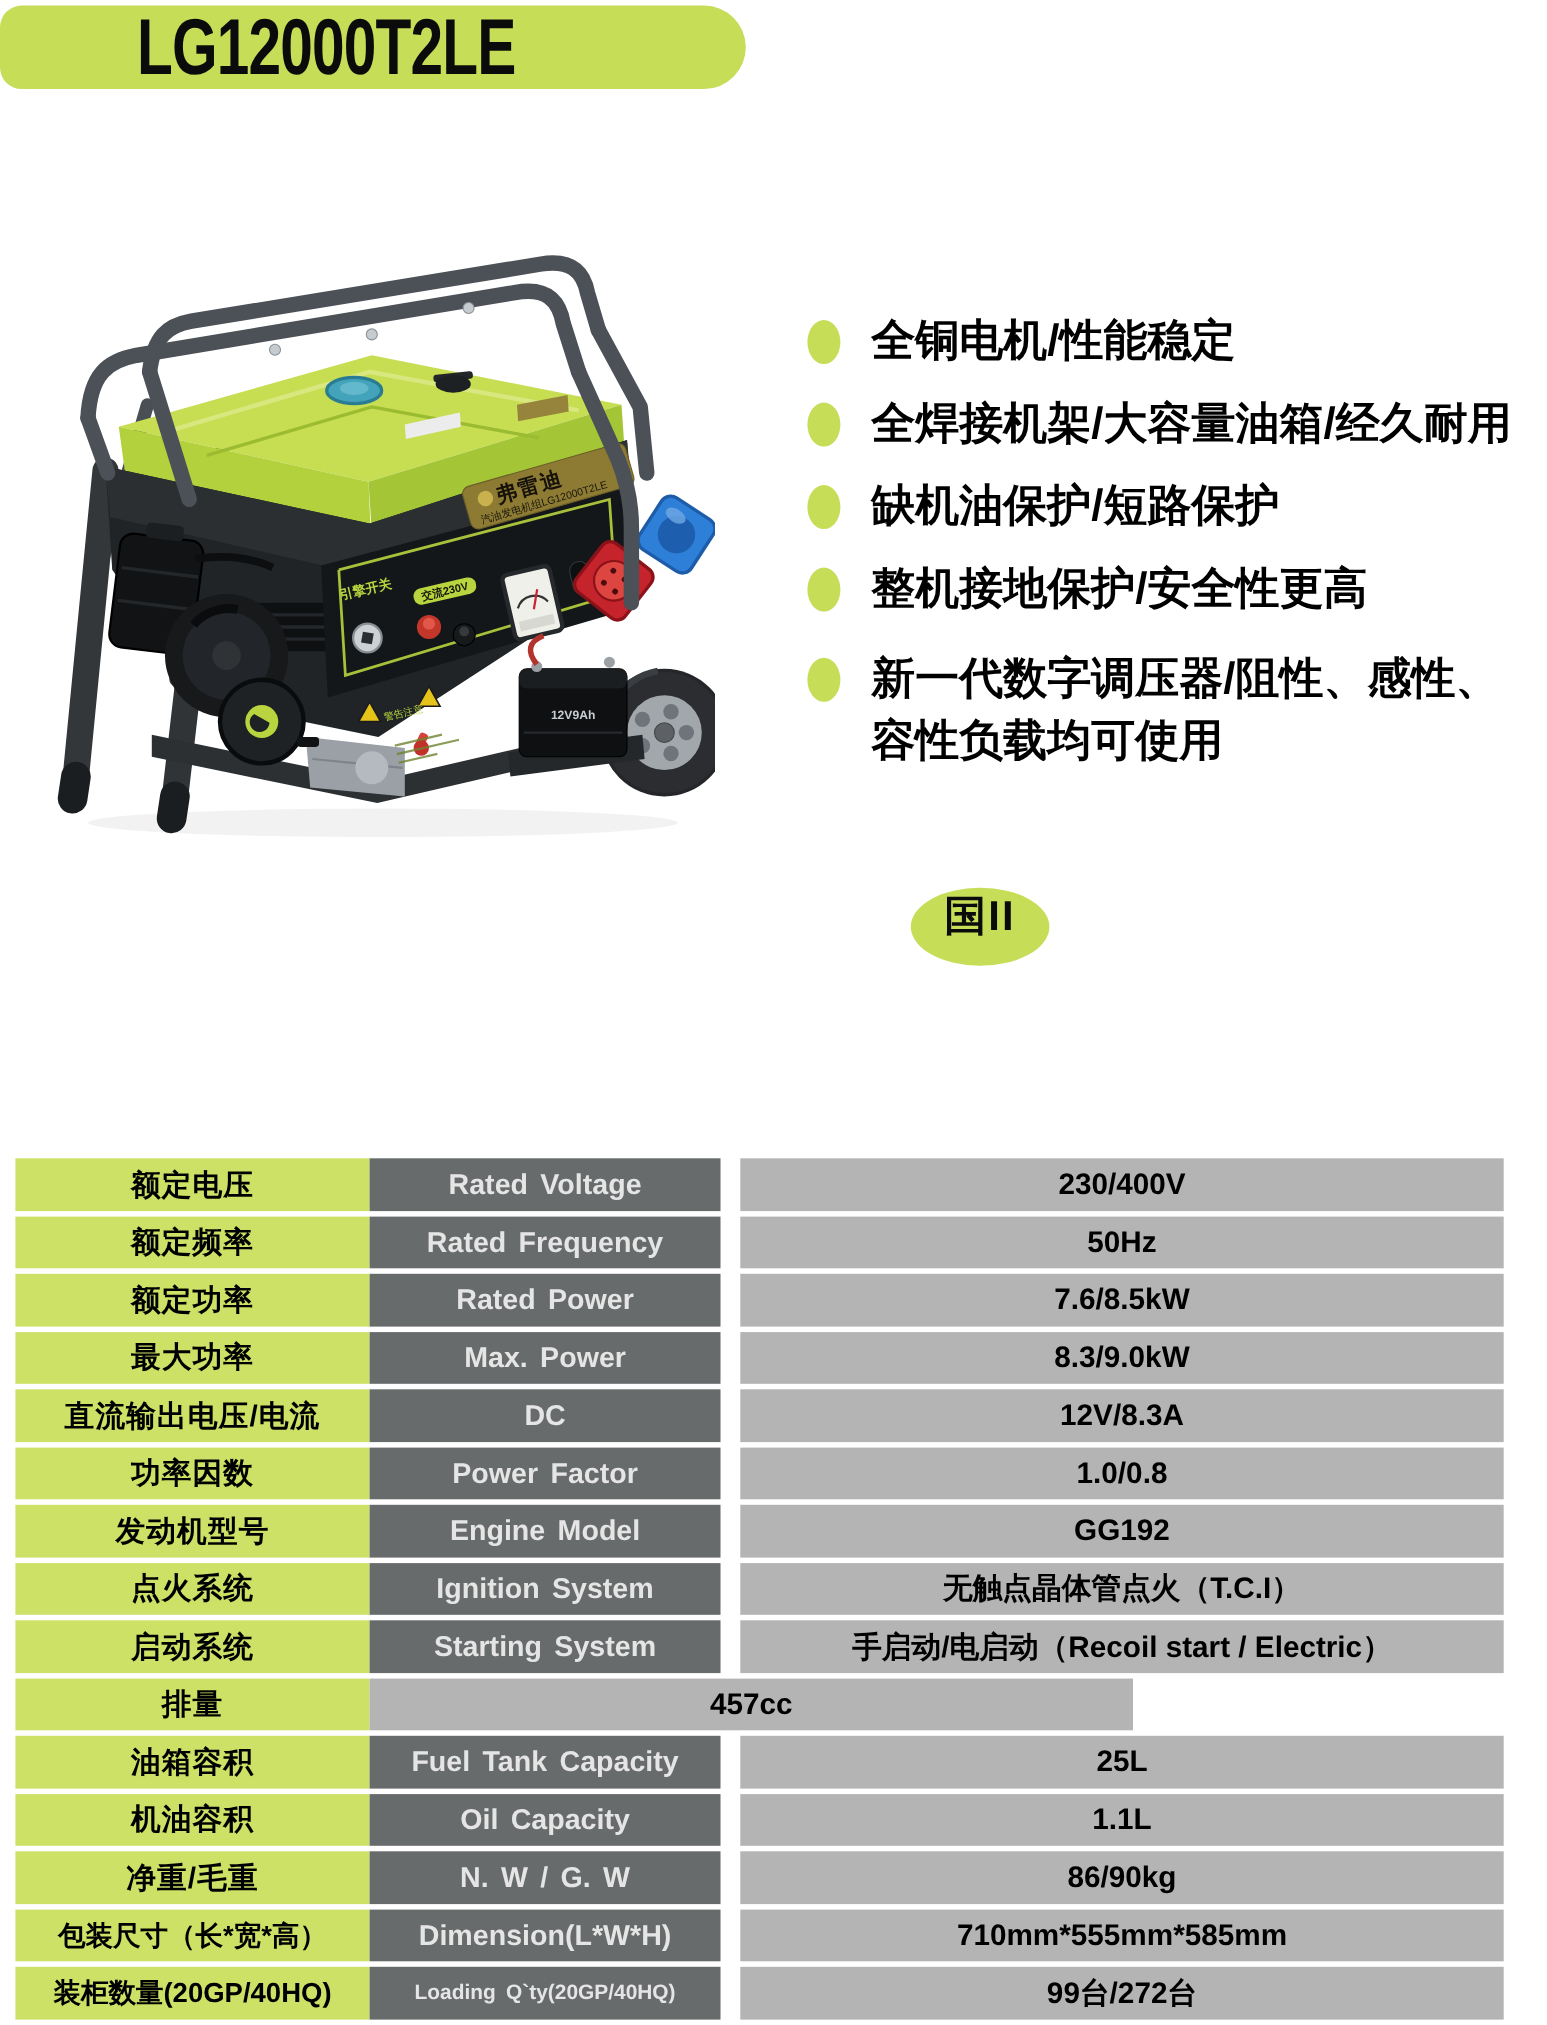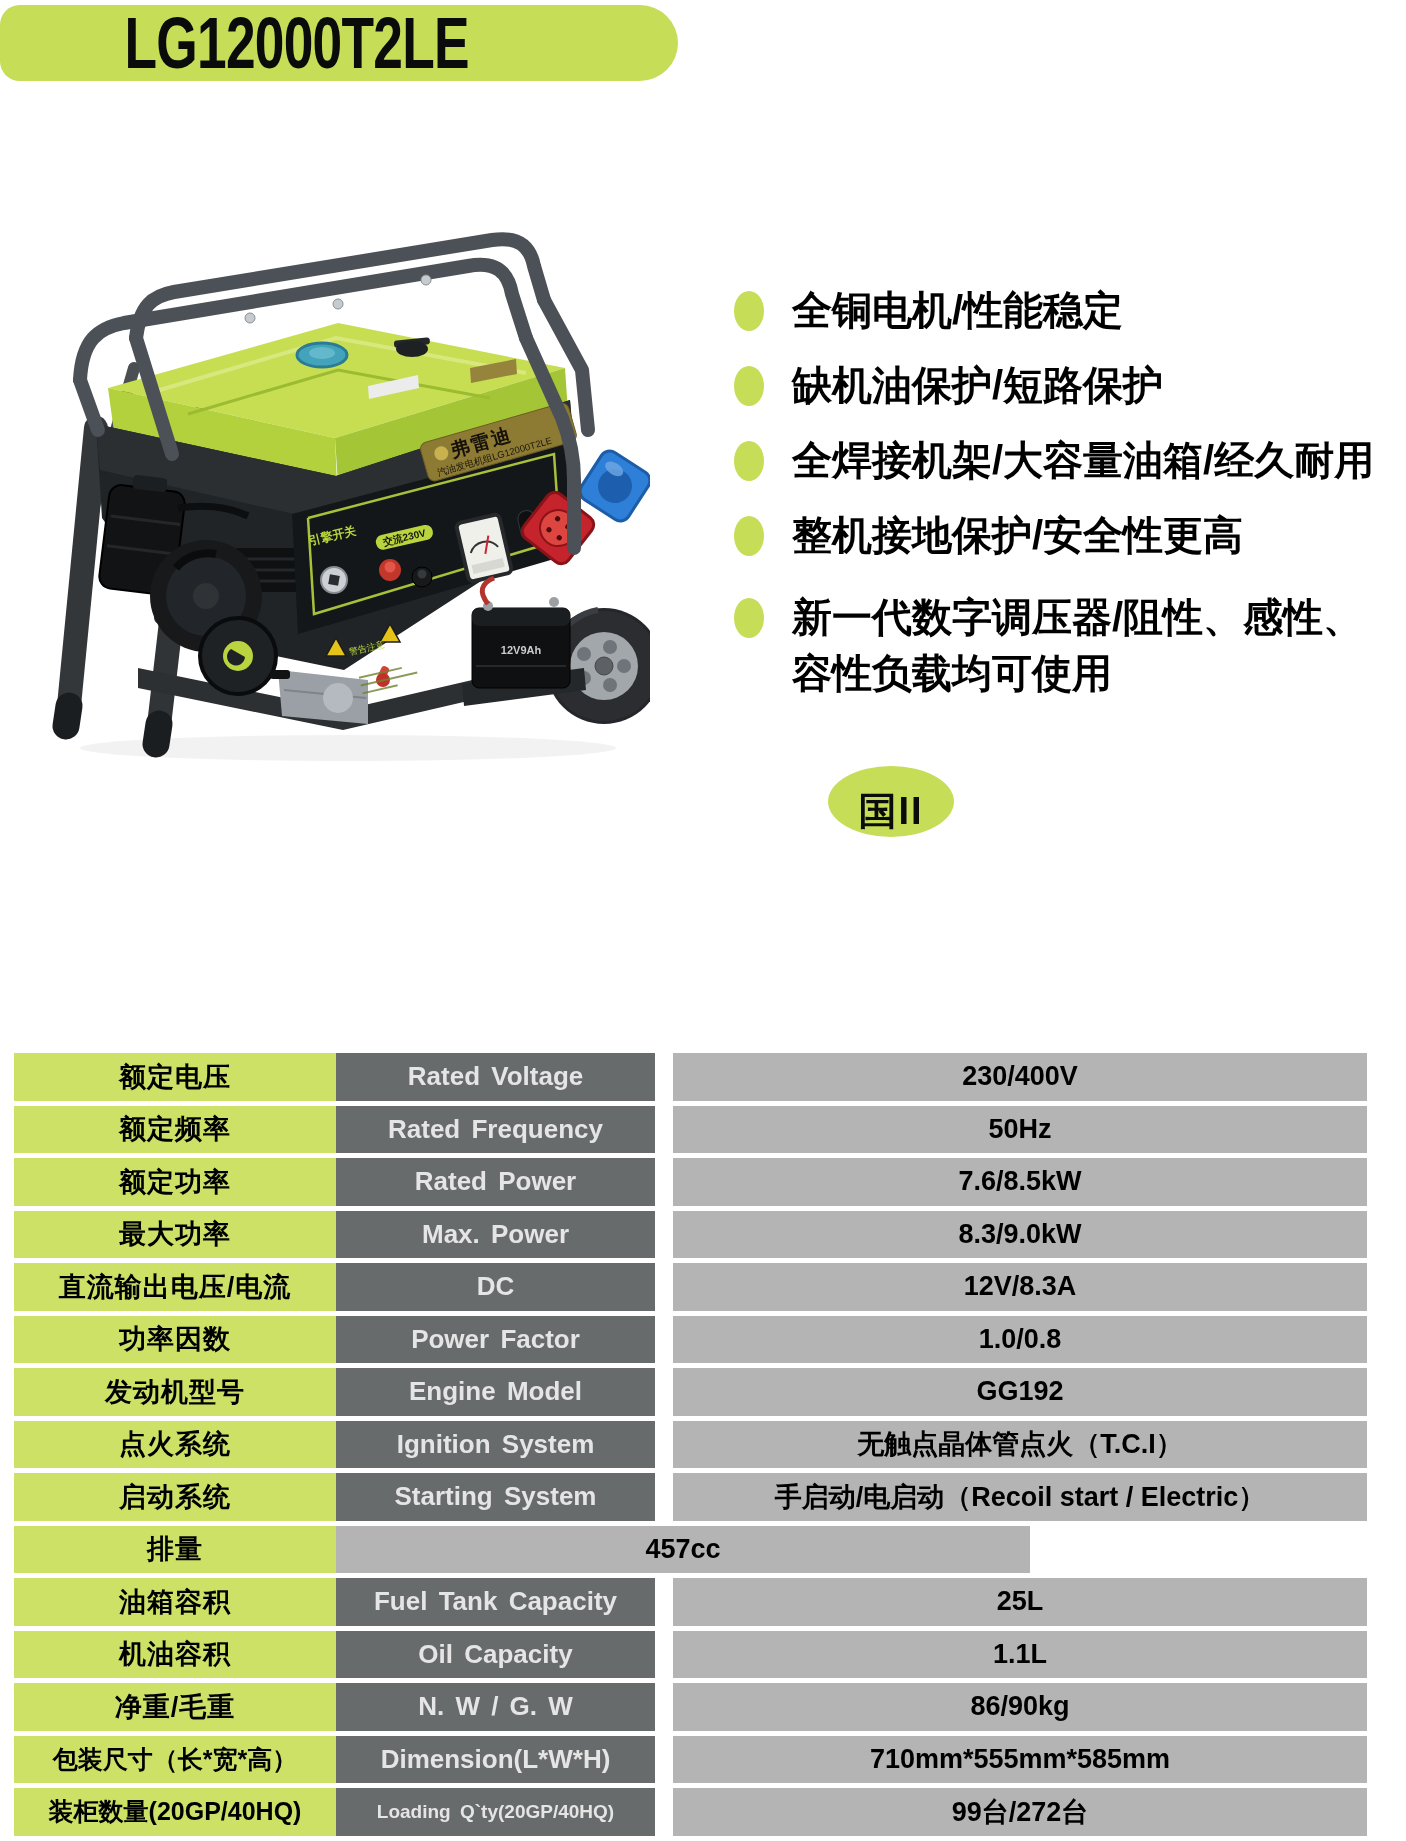--- a/index.html
+++ b/index.html
@@ -45,23 +45,23 @@
     background:var(--lime);margin-right:28px;margin-top:2px;
   }
   .feature .txt{
     width:625px;font-size:40px;font-weight:700;line-height:42px;
     letter-spacing:0px;color:#000;
   }
   .feature:nth-child(5) .txt{line-height:56px;}
   .feature:nth-child(5) .dot{margin-top:9px;}
   
   .badge{
-    position:absolute;left:828px;top:766px;width:126px;height:71px;
+    position:absolute;left:828px;top:807px;width:126px;height:71px;
     background:var(--lime);border-radius:50%;
-    display:flex;align-items:flex-end;justify-content:center;
+    display:flex;align-items:flex-start;justify-content:center;
   }
   .badge span{font-size:38px;font-weight:800;letter-spacing:2px;color:#0b0b0b;}
   
   .spec{position:absolute;left:14px;top:1053px;width:1378px;}
   .row{display:flex;height:47.5px;margin-bottom:5px;}
   .cell{
     display:flex;align-items:center;justify-content:center;
     font-weight:700;white-space:nowrap;
   }
   .c-cn{width:322px;background:var(--tgreen);font-size:27px;letter-spacing:1px;color:#000;}
@@ -235,26 +235,26 @@
 </div>
 
 <ul class="features">
   <li class="feature">
     <span class="dot"></span>
     <span class="txt">全铜电机/性能稳定</span>
   </li>
 
   <li class="feature">
     <span class="dot"></span>
+    <span class="txt">全焊接机架/大容量油箱/经久耐用</span>
+  </li>
+
+  <li class="feature">
+    <span class="dot"></span>
     <span class="txt">缺机油保护/短路保护</span>
-  </li>
-
-  <li class="feature">
-    <span class="dot"></span>
-    <span class="txt">全焊接机架/大容量油箱/经久耐用</span>
   </li>
 
   <li class="feature">
     <span class="dot"></span>
     <span class="txt">整机接地保护/安全性更高</span>
   </li>
 
   <li class="feature">
     <span class="dot"></span>
     <span class="txt">新一代数字调压器/阻性、感性、容性负载均可使用</span>

